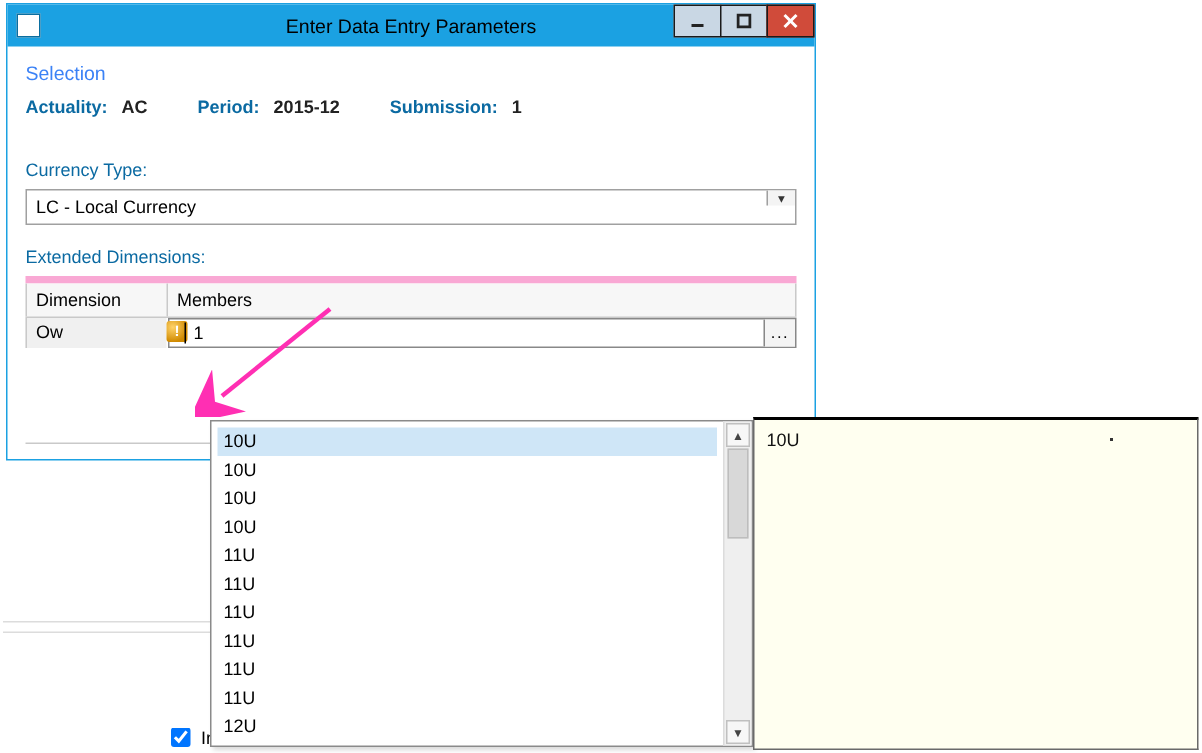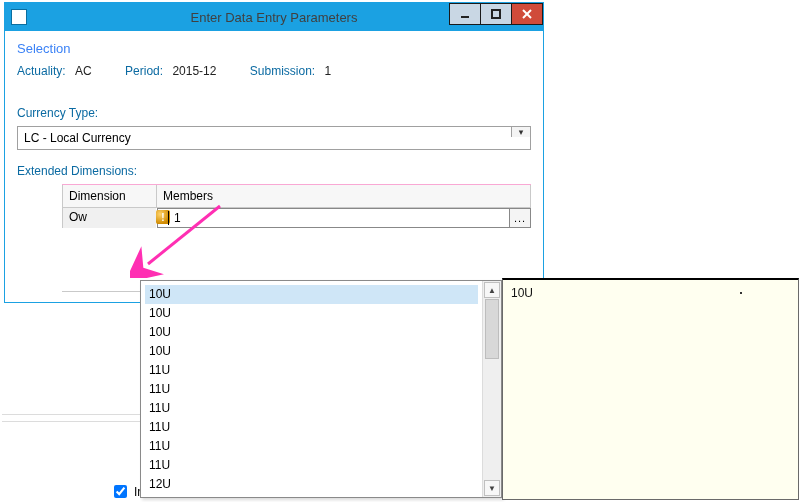--- a/index.html
+++ b/index.html
@@ -34,21 +34,21 @@
     margin-left: 6px;
     background: #fff;
     border: 1px solid #0a6ea0;
     box-sizing: border-box;
     display: inline-block;
   }
   .titlebar .title {
     position: absolute;
     left: 0; right: 0;
     text-align: center;
-    color: #404040;
+    color: #000000;
     font-size: 13px;
     pointer-events: none;
   }
   .winbtns {
     position: absolute;
     right: 0;
     top: 0;
     height: 22px;
     display: flex;
   }
@@ -68,21 +68,21 @@
   .winbtn.max { background: #c9d7e4; }
   .winbtn.close { background: #d04b3a; color: #fff; }
   .client {
     padding: 6px 12px 10px 12px;
   }
   .section-title {
     color: #3b82f6;
     font-size: 13px;
     margin: 4px 0 8px 0;
   }
-  .row { margin: 6px 0; }
+  .row { margin: 6px 0; font-weight: bold; }
   .lbl { color: #0b6aa2; display: inline-block; }
   .val { color: #222; display: inline-block; margin-left: 6px; margin-right: 30px; }
   .subhdr {
     color: #0b6aa2;
     margin-top: 28px;
     margin-bottom: 6px;
   }
   .combo {
     display: flex;
     align-items: flex-start;
@@ -100,24 +100,23 @@
     border-left: 1px solid #a0a0a0;
     display: flex;
     align-items: center;
     justify-content: center;
     background: #f4f4f4;
     font-size: 9px;
     color: #333;
   }
   .grid {
     margin-top: 6px;
-    border-top: 1px solid #f9a8d4;
+    border-top: 5px solid #f9a8d4;
     border-bottom: 1px solid #c9c9c9;
     height: 106px;
-    margin-left: 45px;
   }
   .grid-head {
     display: flex;
     background: #f7f7f7;
     border-bottom: 1px solid #c9c9c9;
   }
   .col-dim {
     width: 95px;
     padding: 4px 6px;
     border-left: 1px solid #c9c9c9;

